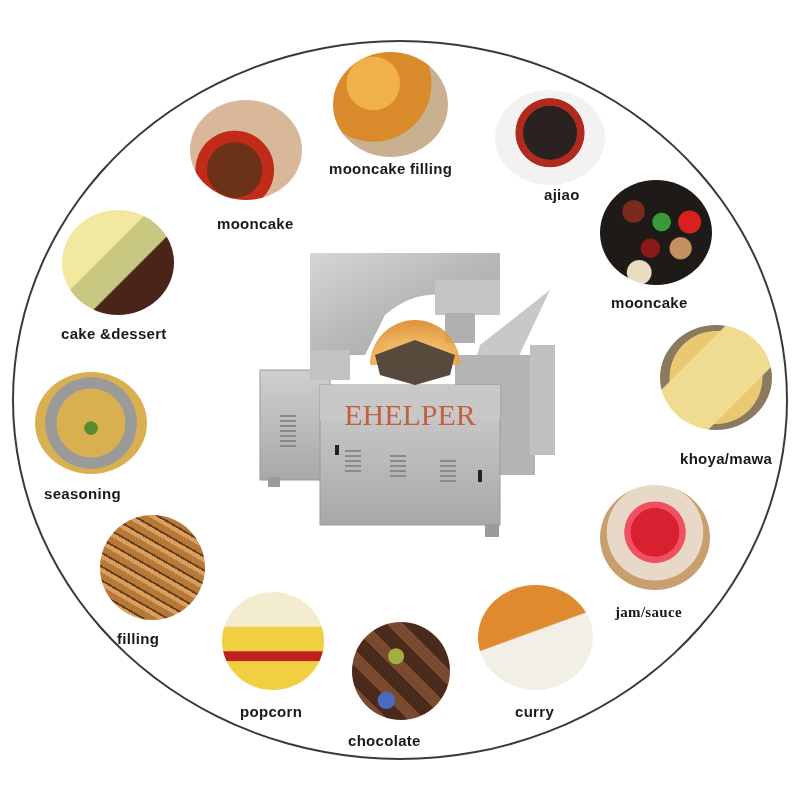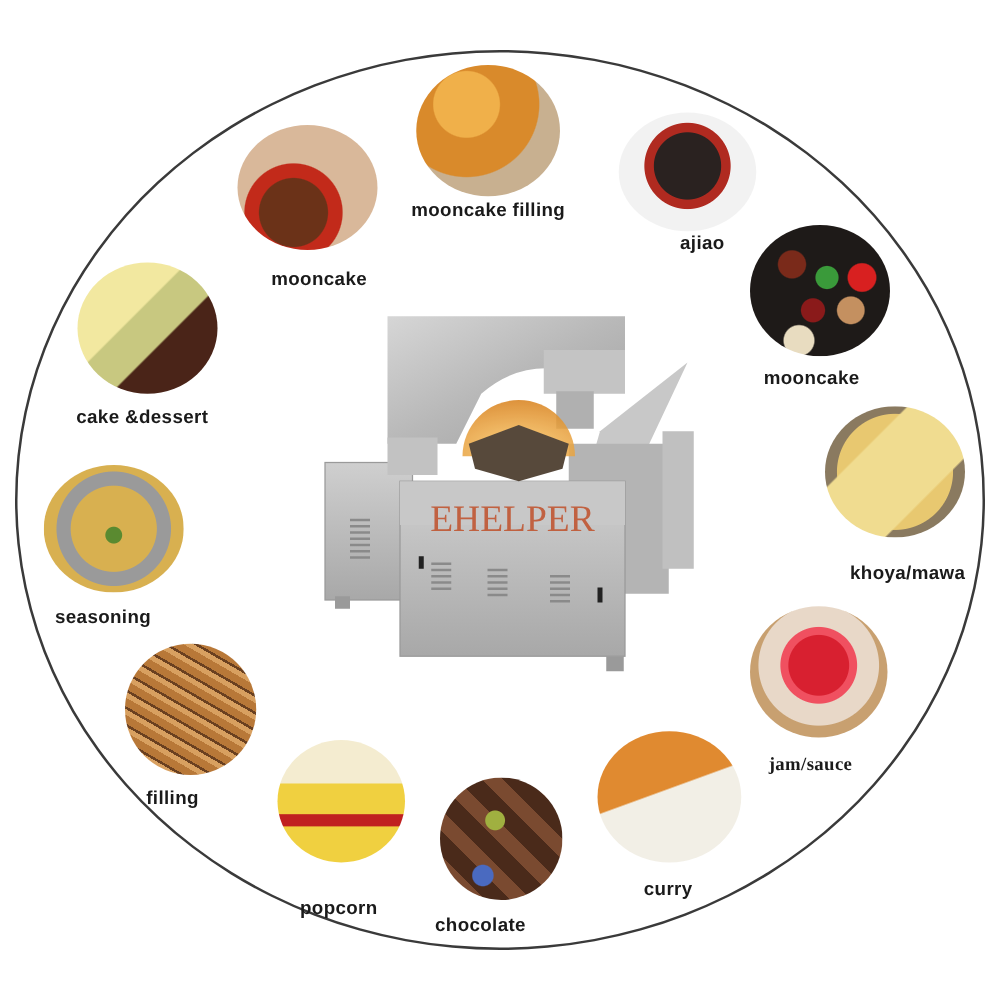--- a/index.html
+++ b/index.html
@@ -115,21 +115,21 @@
 <div class="thumb" style="left:478px;top:585px;width:115px;height:105px;background:linear-gradient(160deg,#e08a30 0 45%,#f2efe6 46% 100%);"></div>
 <div class="label" style="left:515px;top:703px;">curry</div>
 
 <div class="thumb" style="left:352px;top:622px;width:98px;height:98px;background:
   radial-gradient(circle at 45% 35%,#a0b040 0 9%,transparent 10%),
   radial-gradient(circle at 35% 80%,#4a6ac0 0 8%,transparent 9%),
   repeating-linear-gradient(45deg,#4a2a1a 0 14px,#7a4a30 14px 26px);"></div>
 <div class="label" style="left:348px;top:732px;text-align:center;">chocolate</div>
 
 <div class="thumb" style="left:222px;top:592px;width:102px;height:98px;background:linear-gradient(180deg,#f4ecd0 0 35%,#f0d040 36% 60%,#c02020 61% 70%,#f0d040 71%);"></div>
-<div class="label" style="left:240px;top:703px;margin-top:15px;">popcorn</div>
+<div class="label" style="left:240px;top:703px;">popcorn</div>
 
 <div class="thumb" style="left:100px;top:515px;width:105px;height:105px;background:repeating-linear-gradient(30deg,#b87838 0 6px,#d8a060 6px 10px,#6a4020 10px 12px);"></div>
 <div class="label" style="left:117px;top:630px;">filling</div>
 
 <div class="thumb" style="left:35px;top:372px;width:112px;height:102px;background:
   radial-gradient(circle at 50% 55%,#5a8a30 0 8%,transparent 9%),
   radial-gradient(circle,#d8b050 0 45%,#9a9a9a 46% 60%,#d8b050 61%);"></div>
 <div class="label" style="left:44px;top:485px;">seasoning</div>
 
 <div class="thumb" style="left:62px;top:210px;width:112px;height:105px;background:

